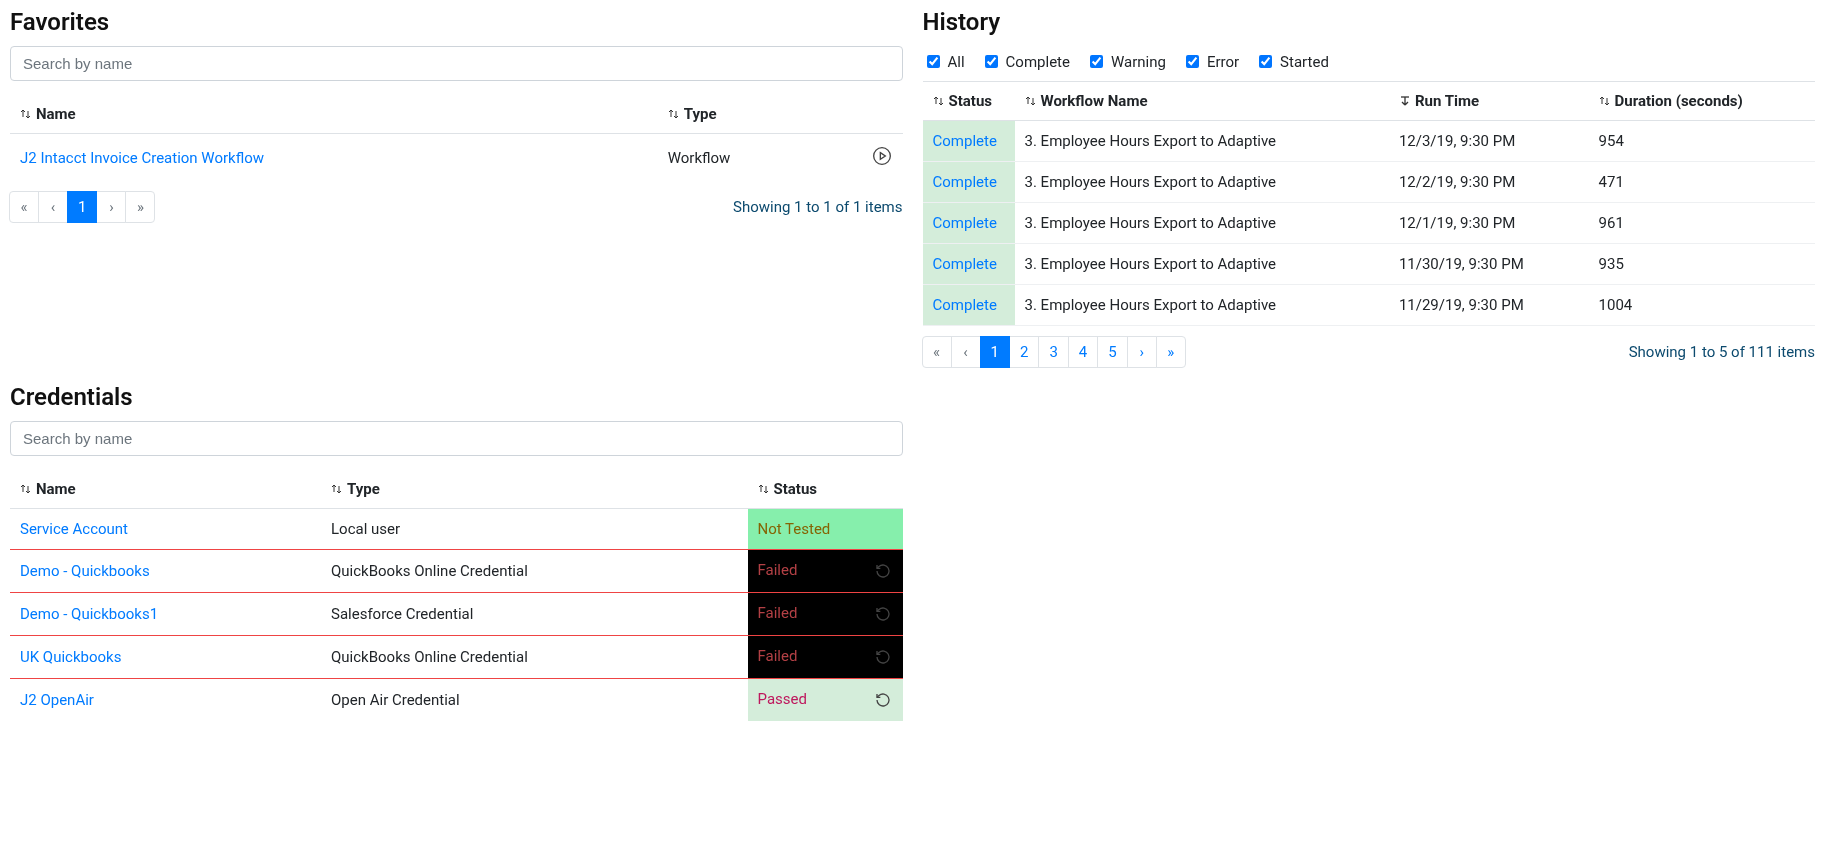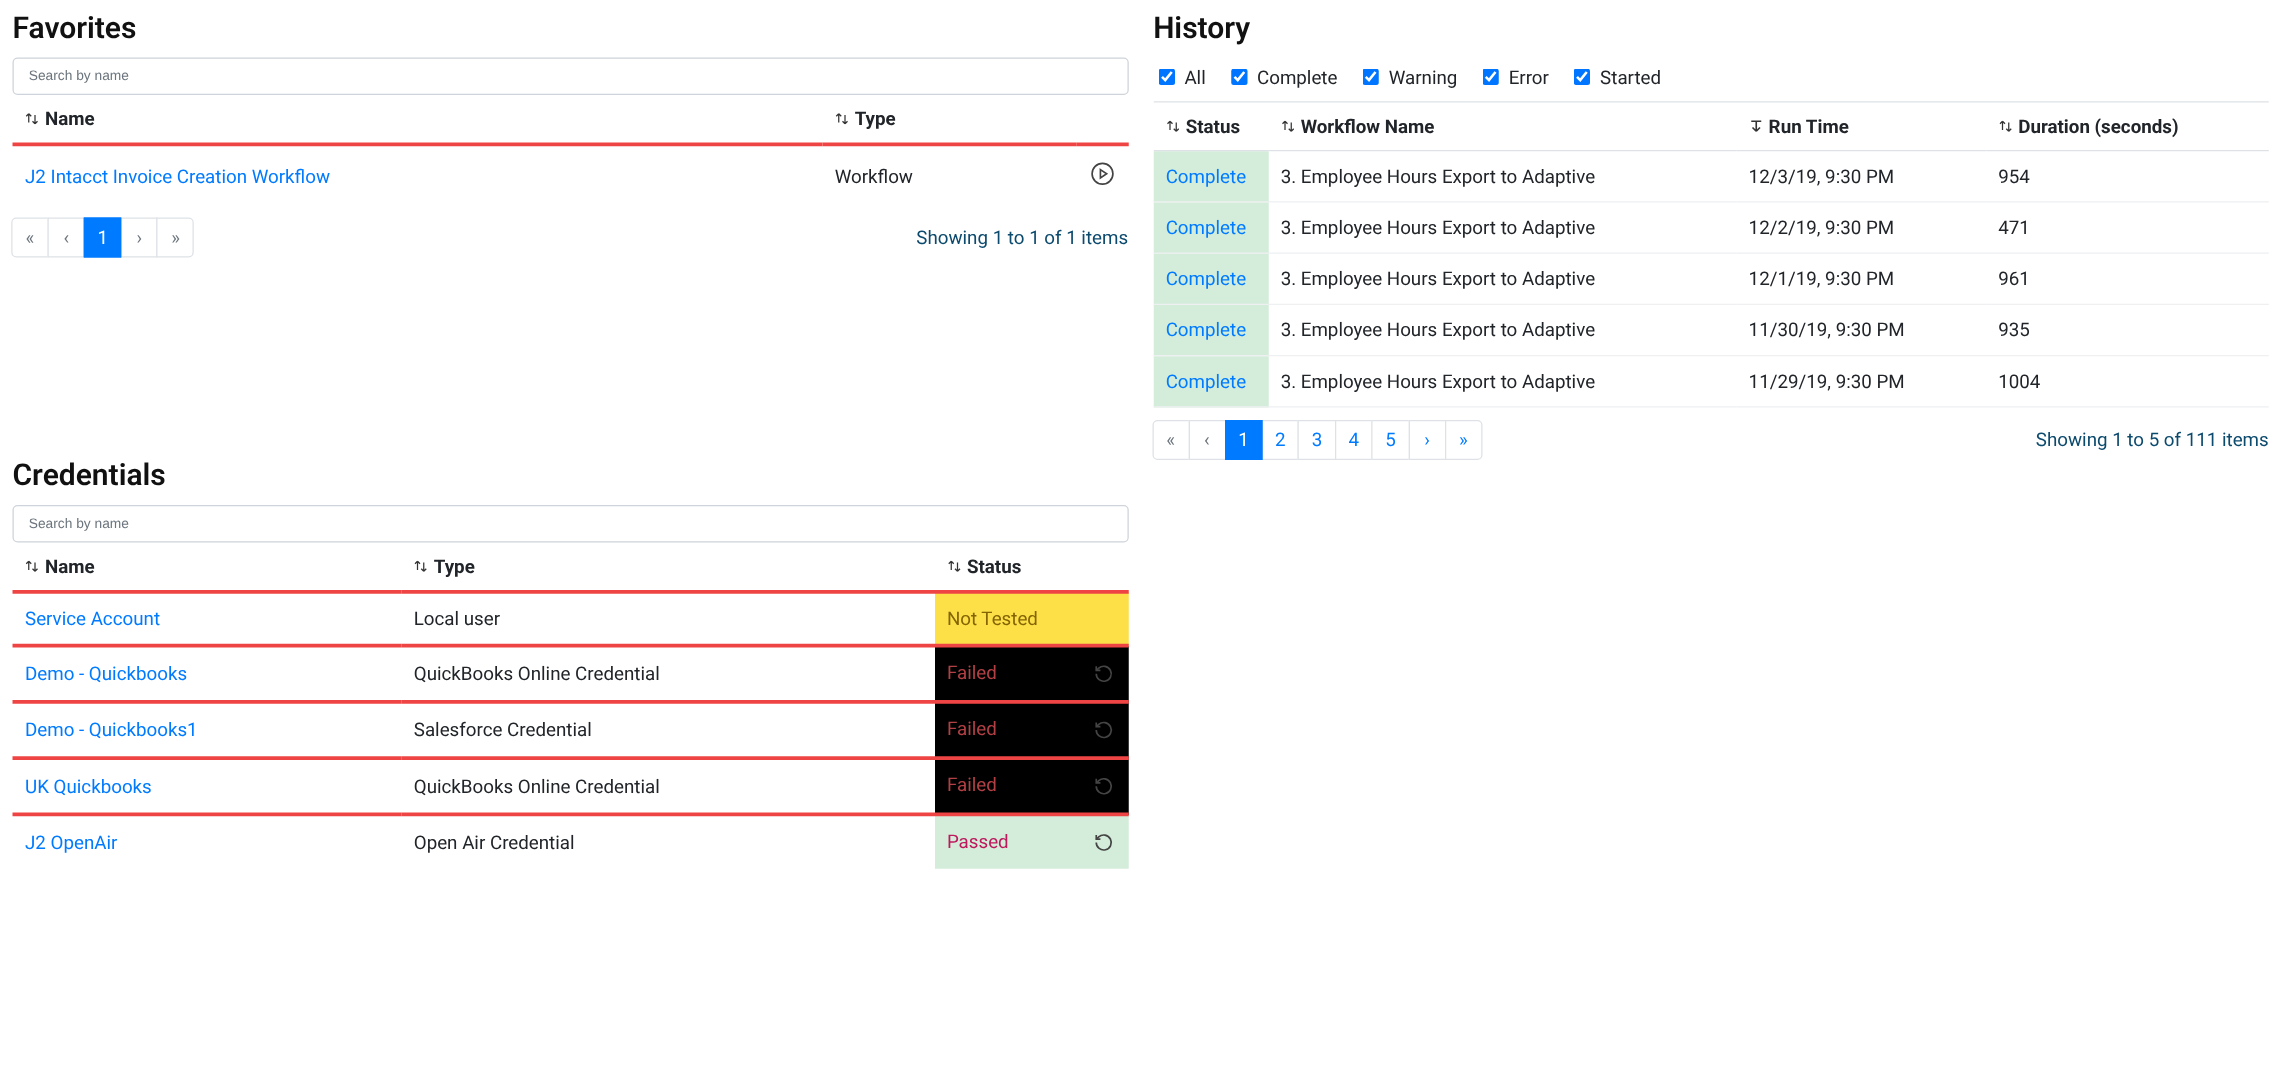--- a/index.html
+++ b/index.html
@@ -20,38 +20,39 @@
   .panel { margin-bottom: 28px; }
   h2 {
     font-size: 24px;
     font-weight: 600;
     margin: 0 0 10px 0;
     color: #111;
   }
   .search {
     width: 100%;
     padding: 8px 12px;
-    font-size: 11px;
+    font-size: 15px;
     border: 1px solid #ced4da;
     border-radius: 4px;
+    margin-bottom: 14px;
     color: #495057;
   }
   .search::placeholder { color: #6c757d; }
   table { width: 100%; border-collapse: collapse; }
   thead th {
     text-align: left;
     font-weight: 700;
     padding: 10px 10px;
     border-bottom: 1px solid #dee2e6;
     font-size: 15px;
     white-space: nowrap;
   }
   tbody td {
     padding: 11px 10px;
-    border-top: 3px solid #ef4444;
+    border-top: 1px solid #ef4444;
     vertical-align: middle;
   }
   .sort-icon {
     display: inline-block;
     font-size: 12px;
     color: #555;
     margin-right: 4px;
     line-height: 1;
     vertical-align: middle;
     position: relative;
@@ -113,21 +114,21 @@
   .filters label { display: inline-flex; align-items: center; gap: 5px; cursor: pointer; }
   .filters input[type=checkbox]{ width:13px;height:13px; }
   .history-table tbody td { border-top: none; border-bottom: 1px solid #eef0f2; }
   .status-cell {
     background: #d4edda;
     width: 92px;
   }
   .status-cell a { color:#007bff; text-decoration:none; }
   
   .cred-status { width: 155px; }
-  .cred-status.not-tested { background: #fde047; color: #856404; }
+  .cred-status.not-tested { background: #86efac; color: #856404; }
   .cred-status.failed     { background: #000000; color: #b34045; }
   .cred-status.passed     { background: #d4edda; color: #be185d; }
   .right-action-col { width: 40px; text-align:right; }
 </style>
 </head>
 <body>
 
 <div class="layout">
 
   <div class="col">

